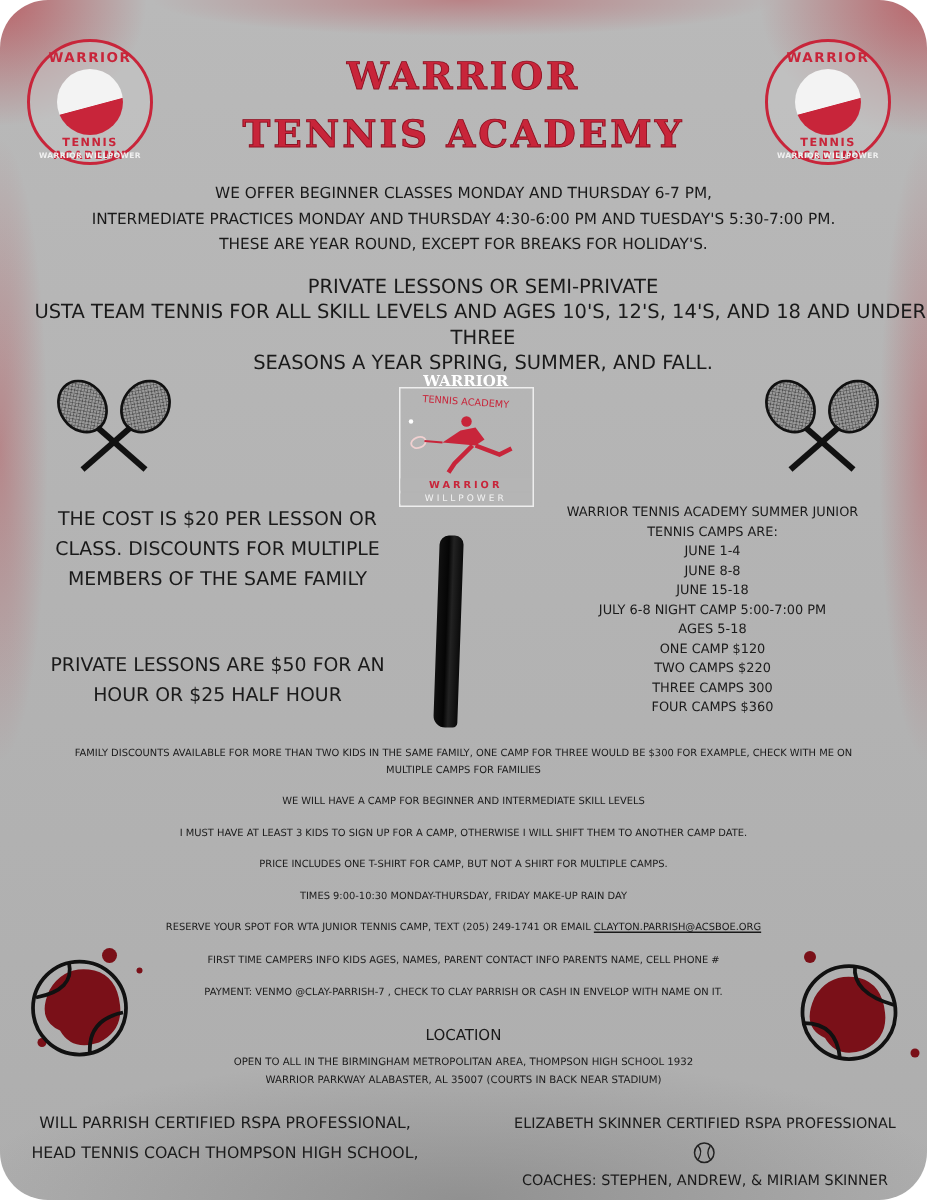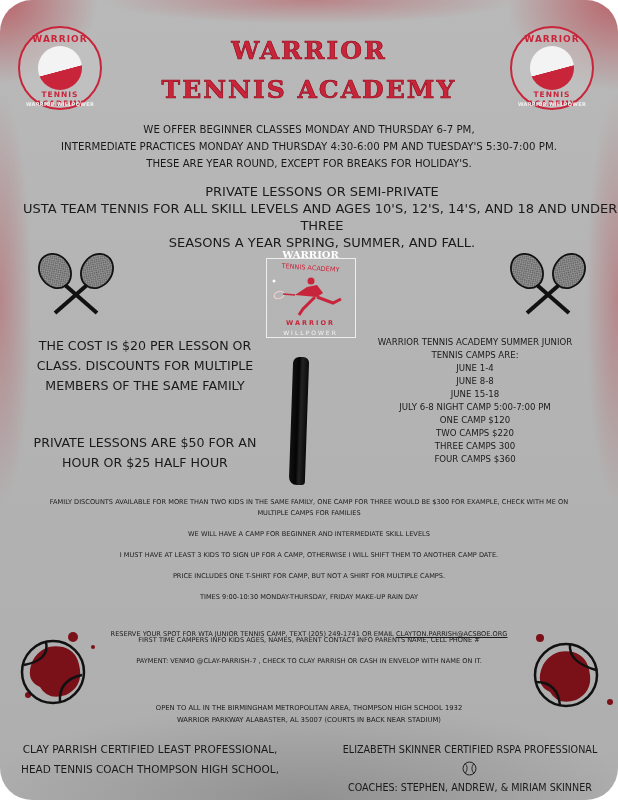--- a/index.html
+++ b/index.html
@@ -135,32 +135,33 @@
   <div class="abs para cost center">THE COST IS $20 PER LESSON OR CLASS. DISCOUNTS FOR MULTIPLE MEMBERS OF THE SAME FAMILY</div>
   <div class="abs para private center">PRIVATE LESSONS ARE $50 FOR AN HOUR OR $25 HALF HOUR</div>
 
   <div class="abs para camps center">
     <div>WARRIOR TENNIS ACADEMY SUMMER JUNIOR</div>
     <div>TENNIS CAMPS ARE:</div>
     <div>JUNE 1-4</div>
     <div>JUNE 8-8</div>
     <div>JUNE 15-18</div>
     <div>JULY 6-8 NIGHT CAMP 5:00-7:00 PM</div>
+    <div>AGES 5-18</div>
     <div>ONE CAMP $120</div>
     <div>TWO CAMPS $220</div>
     <div>THREE CAMPS 300</div>
     <div>FOUR CAMPS $360</div>
   </div>
 
   <div class="abs para small center" style="top:497px;">FAMILY DISCOUNTS AVAILABLE FOR MORE THAN TWO KIDS IN THE SAME FAMILY, ONE CAMP FOR THREE WOULD BE $300 FOR EXAMPLE, CHECK WITH ME ON MULTIPLE CAMPS FOR FAMILIES</div>
   <div class="abs para small center" style="top:529px;">WE WILL HAVE A CAMP FOR BEGINNER AND INTERMEDIATE SKILL LEVELS</div>
   <div class="abs para small center" style="top:550px;">I MUST HAVE AT LEAST 3 KIDS TO SIGN UP FOR A CAMP, OTHERWISE I WILL SHIFT THEM TO ANOTHER CAMP DATE.</div>
   <div class="abs para small center" style="top:571px;">PRICE INCLUDES ONE T-SHIRT FOR CAMP, BUT NOT A SHIRT FOR MULTIPLE CAMPS.</div>
   <div class="abs para small center" style="top:592px;">TIMES 9:00-10:30 MONDAY-THURSDAY, FRIDAY MAKE-UP RAIN DAY</div>
-  <div class="abs para small center" style="top:613px;margin-top:16px;">
+  <div class="abs para small center" style="top:613px;">
     <span>RESERVE YOUR SPOT FOR WTA JUNIOR TENNIS CAMP, TEXT (205) 249-1741 OR EMAIL </span><span class="email">CLAYTON.PARRISH@ACSBOE.ORG</span>
   </div>
   <div class="abs para small center" style="top:635px;">FIRST TIME CAMPERS INFO KIDS AGES, NAMES, PARENT CONTACT INFO PARENTS NAME, CELL PHONE #</div>
   <div class="abs para small center" style="top:656px;">PAYMENT: VENMO @CLAY-PARRISH-7 , CHECK TO CLAY PARRISH OR CASH IN ENVELOP WITH NAME ON IT.</div>
 
   <svg class="abs" style="left:18px;top:625px;" width="90" height="85" viewBox="0 0 90 85">
     <circle cx="55" cy="12" r="5" fill="#7a1018"></circle>
     <circle cx="75" cy="22" r="2" fill="#7a1018"></circle>
     <circle cx="10" cy="70" r="3" fill="#7a1018"></circle>
     <path d="M15 35 Q25 18 45 22 Q60 26 62 45 Q64 62 48 70 Q30 76 22 62 Q6 55 15 35 Z" fill="#7a1018"></path>
@@ -170,27 +171,28 @@
   </svg>
   <svg class="abs" style="left:528px;top:630px;" width="90" height="85" viewBox="0 0 90 85">
     <circle cx="12" cy="8" r="4" fill="#7a1018"></circle>
     <circle cx="82" cy="72" r="3" fill="#7a1018"></circle>
     <path d="M15 35 Q25 18 45 22 Q60 26 62 45 Q64 62 48 70 Q30 76 22 62 Q6 55 15 35 Z" fill="#7a1018"></path>
     <circle cx="38" cy="45" r="31" fill="none" stroke="#111" stroke-width="2.5"></circle>
     <path d="M42 14 Q40 32 68 40" fill="none" stroke="#111" stroke-width="2.5"></path>
     <path d="M8 52 Q30 52 32 76" fill="none" stroke="#111" stroke-width="2.5"></path>
   </svg>
 
+  <div class="abs para loc-head center">LOCATION</div>
   <div class="abs para loc-body center">
     <div>OPEN TO ALL IN THE BIRMINGHAM METROPOLITAN AREA, THOMPSON HIGH SCHOOL 1932</div>
     <div>WARRIOR PARKWAY ALABASTER, AL 35007 (COURTS IN BACK NEAR STADIUM)</div>
   </div>
 
   <div class="abs para coach-left center">
-    <div>CLAY PARRISH CERTIFIED LEAST PROFESSIONAL,</div>
+    <div>WILL PARRISH CERTIFIED RSPA PROFESSIONAL,</div>
     <div>HEAD TENNIS COACH THOMPSON HIGH SCHOOL,</div>
 
   </div>
   <div class="abs para coach-right center">
     <div>ELIZABETH SKINNER CERTIFIED RSPA PROFESSIONAL</div>
     <div style="height:19px;position:relative;">
       <svg class="abs" style="left:132px;top:2px;" width="15" height="15" viewBox="0 0 15 15">
         <circle cx="7.5" cy="7.5" r="6.5" fill="none" stroke="#222" stroke-width="1"></circle>
         <path d="M3 2.5 Q7 6 3.5 12" fill="none" stroke="#222" stroke-width="0.9"></path>
         <path d="M11.5 3 Q8 8 12 12.5" fill="none" stroke="#222" stroke-width="0.9"></path>

